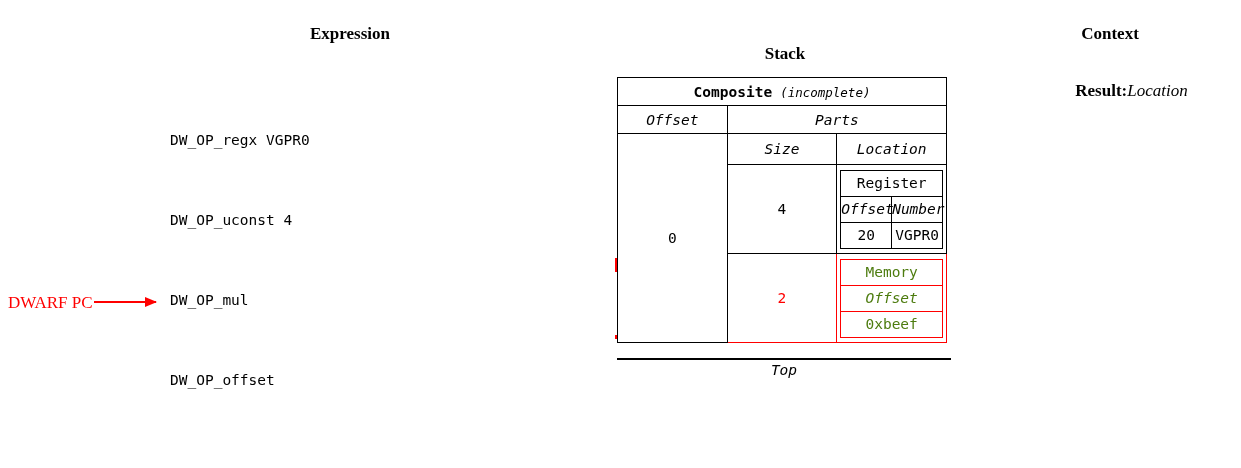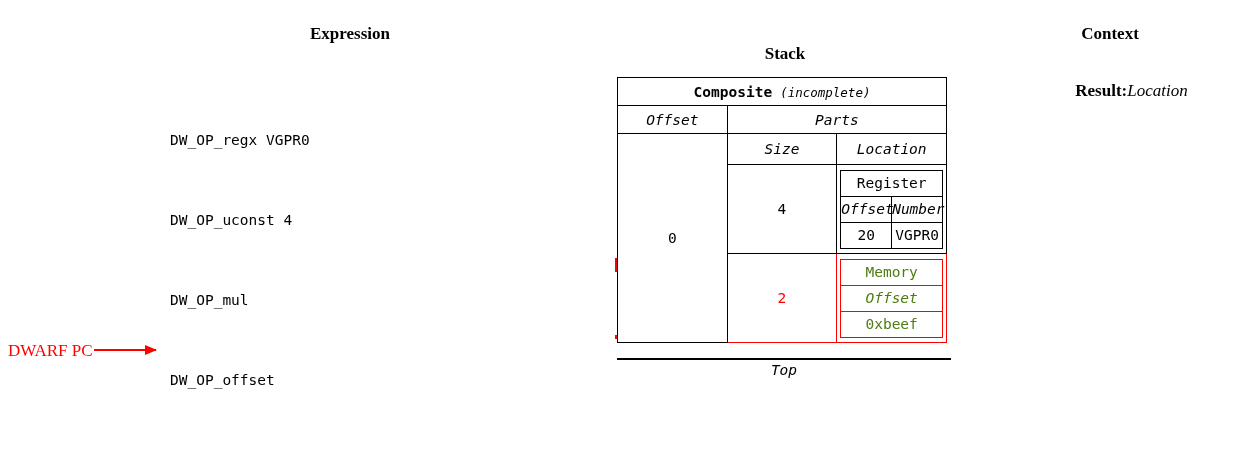--- a/index.html
+++ b/index.html
@@ -43,21 +43,20 @@
 
   
   #pc-marker {
     position: absolute;
     left: 8px;
     top: 291px;
     height: 22px;
     display: flex;
     align-items: center;
     color: #ff0000;
-    margin-top: 48px;
   }
   #pc-marker .pc-label {
     font-family: "Liberation Serif", serif;
     font-size: 17px;
     white-space: nowrap;
     line-height: 1;
   }
   #pc-marker .pc-arrow {
     position: relative;
     width: 62px;

